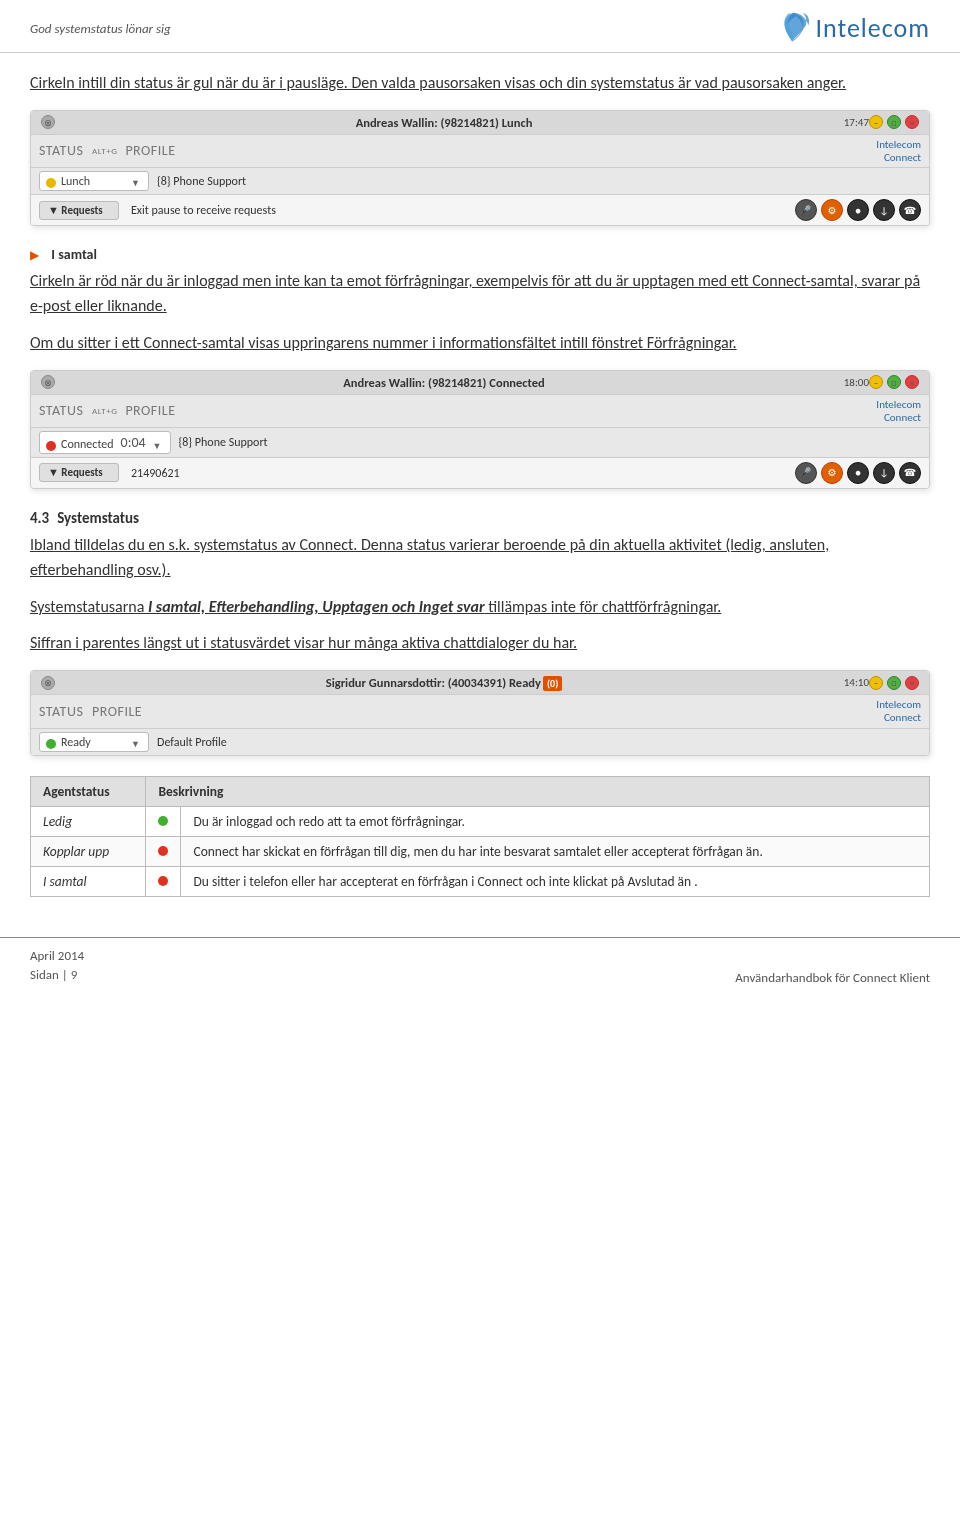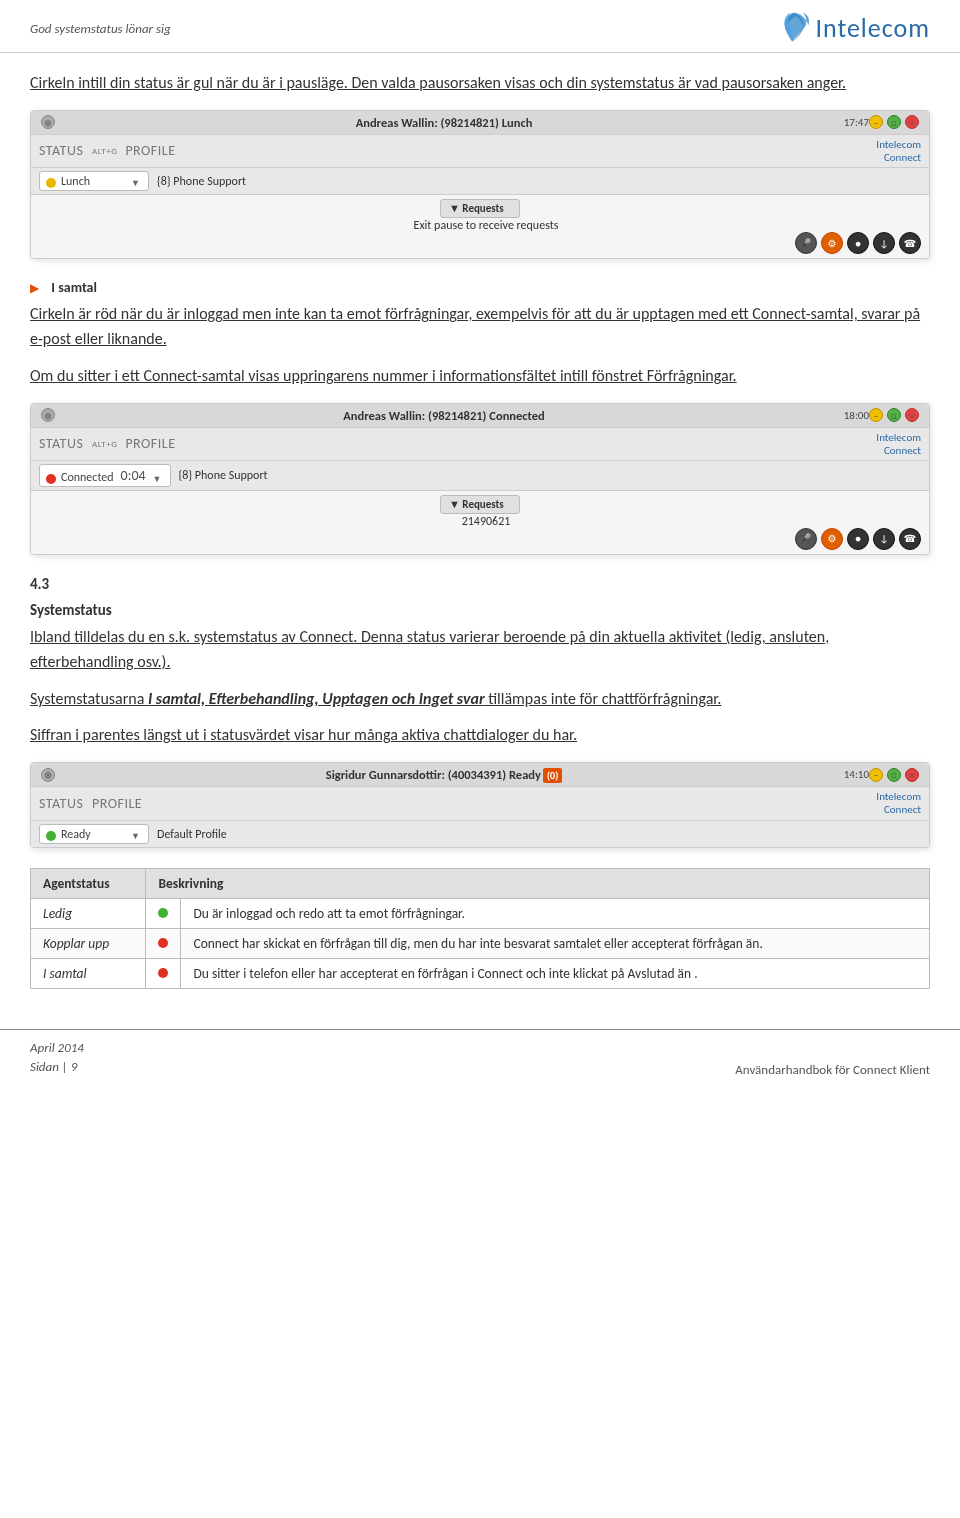--- a/index.html
+++ b/index.html
@@ -156,21 +156,20 @@
       text-align: right;
       line-height: 1.2;
     }
     .ss-requests-row {
       display: flex;
       align-items: center;
       background: #f5f5f5;
       border-top: 1px solid #ccc;
       padding: 4px 8px;
       font-size: 12px;
-      flex-direction: column;
     }
     .ss-req-btn {
       background: #e0e0e0;
       border: 1px solid #bbb;
       border-radius: 3px;
       padding: 2px 8px;
       font-size: 11px;
       font-weight: 600;
       display: flex;
       align-items: center;
@@ -213,21 +212,20 @@
       font-size: 12px;
       margin-right: 6px;
     }
 
     
     .section-heading {
       display: flex;
       align-items: baseline;
       gap: 8px;
       margin: 16px 0 6px 0;
-      flex-direction: column;
     }
 
     
     .info-table {
       width: 100%;
       border-collapse: collapse;
       margin-top: 16px;
       font-size: 13.5px;
     }
     .info-table th {
@@ -248,21 +246,20 @@
     
     .page-footer {
       border-top: 1px solid #888;
       display: flex;
       justify-content: space-between;
       align-items: flex-end;
       padding: 8px 30px 10px 30px;
       margin-top: 20px;
     }
     .footer-left {
-      font-style: italic;
       font-size: 13px;
       color: #555;
       line-height: 1.5;
     }
     .footer-right {
       font-size: 13px;
       color: #555;
     }
 
     

